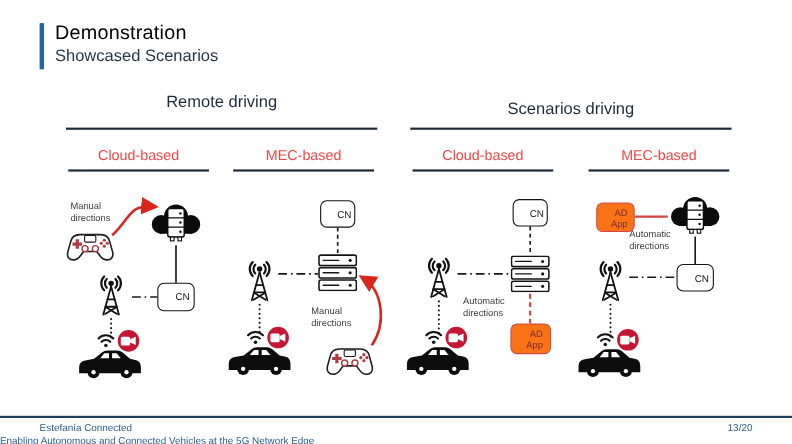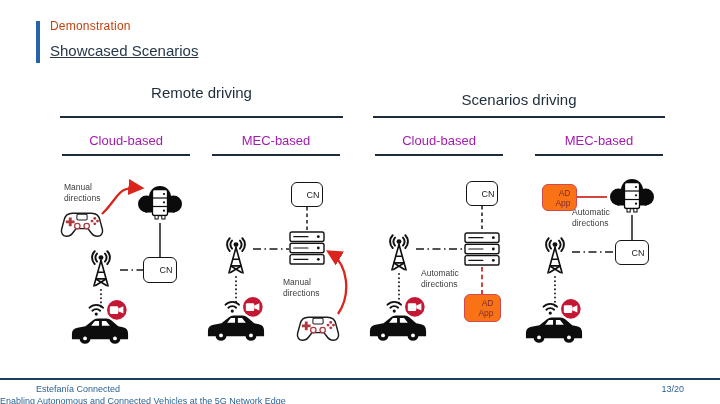--- a/index.html
+++ b/index.html
@@ -2,25 +2,25 @@
 <html><head>
 <meta charset="utf-8">
 <style>
   html,body{margin:0;padding:0;background:#e8e8e8;}
   .slide{
     position:relative;width:720px;height:404px;background:#ffffff;
     font-family:"Liberation Sans", sans-serif;overflow:hidden;margin:0 auto;
   }
   .abs{position:absolute;}
   .accent-bar{left:36px;top:21px;width:4px;height:42px;background:#2464ab;}
-  .slide-title{left:50px;top:19px;font-size:12px;color:#c2410c;letter-spacing:.2px;}
-  .slide-subtitle{left:50px;top:42px;font-size:15px;color:#26374a;text-decoration:underline;}
+  .slide-title{left:50px;top:19px;font-size:18px;color:#000000;letter-spacing:.2px;}
+  .slide-subtitle{left:50px;top:42px;font-size:15px;color:#26374a;}
   .sec-title{font-size:15px;color:#1e2c3a;text-align:center;}
   .sec-line{height:2px;background:#1e2c3a;}
-  .col-title{font-size:13px;color:#a21caf;text-align:center;}
+  .col-title{font-size:13px;color:#ef4444;text-align:center;}
   .col-line{height:1.5px;background:#1e2c3a;}
   .dir-label{font-size:8.5px;line-height:10.5px;color:#3d3d3d;text-align:left;}
   .cn-box{border:1.4px solid #141414;border-radius:6px;background:#fff;
     font-size:9px;color:#222;display:flex;align-items:center;justify-content:center;box-sizing:border-box;padding-left:12px;}
   .adapp-box{border:1.5px solid #d0494f;border-radius:6px;background:#f97316;
     font-size:8.5px;line-height:10px;color:#7c2d33;display:flex;align-items:center;justify-content:center;
     text-align:right;box-sizing:border-box;}
   .adapp-box span{display:inline-block;width:22px;}
   .overlay{left:0;top:0;width:720px;height:404px;pointer-events:none;}
   .footer-line{left:0;top:378px;width:720px;height:1.5px;background:#1d3c60;}

